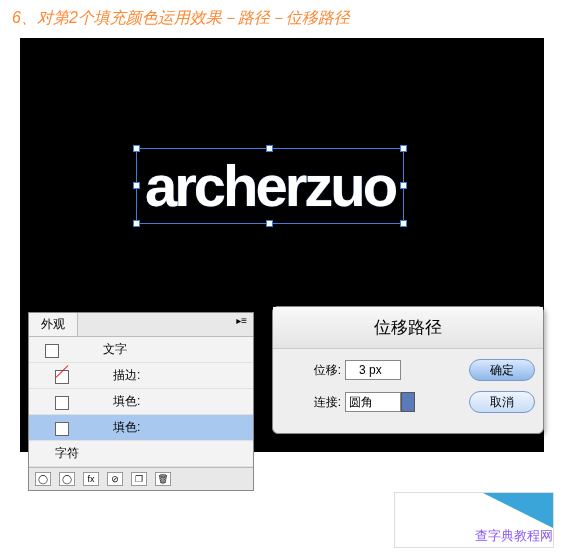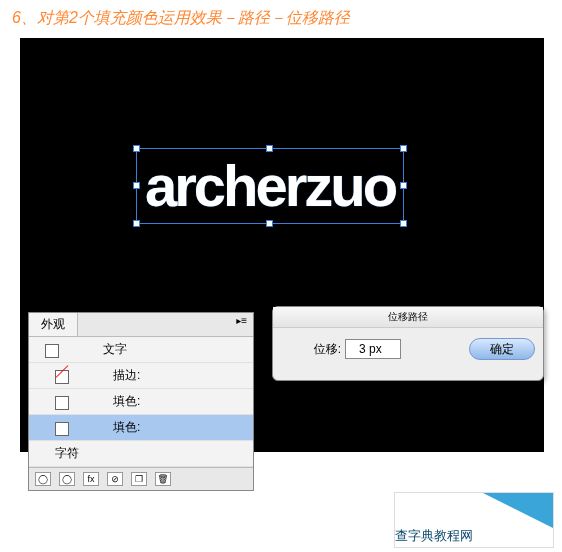--- a/index.html
+++ b/index.html
@@ -23,34 +23,34 @@
 .ap-row { display: flex; align-items: flex-end; padding: 4px 16px; border-bottom: 1px solid #e0e0e0; gap: 36px; }
 .ap-row.selected { background: #a8c8f0; }
 .ap-swatch { width: 14px; height: 14px; border: 1px solid #666; margin-right: 8px; background: #fff; position: relative; }
 .ap-swatch.none::after { content: ''; position: absolute; left: 0; top: 50%; width: 140%; border-top: 1.5px solid red; transform: rotate(-45deg); transform-origin: left; }
 .ap-label { flex: 1; }
 .ap-indent { padding-left: 26px; }
 .panel-footer { background: #e8e8e8; border-top: 1px solid #bbb; padding: 4px 6px; display: flex; gap: 8px; }
 .footer-icon { width: 16px; height: 14px; border: 1px solid #999; background: #fff; font-size: 9px; text-align: center; line-height: 12px; }
 
 .dialog { position: absolute; left: 272px; top: 306px; width: 272px; background: #eeeeee; border: 1px solid #888; border-radius: 6px; font-size: 12px; box-shadow: 2px 2px 5px rgba(0,0,0,0.3); }
-.dialog-title { text-align: center; background: linear-gradient(#f8f8f8,#e4e4e4); padding: 3px; border-bottom: 1px solid #ccc; font-size: 10px; }
+.dialog-title { text-align: center; background: linear-gradient(#f8f8f8,#e4e4e4); padding: 9px; border-bottom: 1px solid #ccc; font-size: 17px; }
 .dialog-body { padding: 10px 8px; }
 .dlg-row { display: flex; align-items: center; margin-bottom: 10px; }
 .dlg-label { width: 60px; text-align: right; margin-right: 4px; }
 .dlg-input { width: 56px; height: 20px; border: 1px solid #888; padding: 2px 13px; font-size: 12px; background: #fff; }
 .dlg-select { width: 56px; height: 20px; border: 1px solid #888; background: #fff; padding: 1px 3px; display: flex; align-items: center; }
 .dlg-spinner { width: 14px; height: 20px; background: #5a7ab8; border: 1px solid #555; margin-left: 0; display: inline-block; }
 .dlg-btn { width: 66px; height: 22px; border: 1px solid #7799cc; border-radius: 11px; background: linear-gradient(#eef5ff,#c8ddf5); text-align: center; line-height: 20px; margin-left: auto; cursor: pointer; }
 .dlg-btn.ok { background: linear-gradient(#d8e8ff,#8fb8e8); }
 .dlg-check { margin-left: auto; display: flex; align-items: center; gap: 4px; }
 .chk { width: 13px; height: 13px; border: 1px solid #555; background: #fff; display: inline-flex; align-items: center; justify-content: center; color: #2266cc; font-size: 11px; font-weight: bold; }
 .watermark-box { position: absolute; right: 8px; bottom: 4px; width: 160px; height: 56px; background: #fff; border: 1px solid #ddd; overflow: hidden; }
 .wm-tri { position: absolute; right: 0; top: 0; width: 0; height: 0; border-left: 70px solid transparent; border-top: 35px solid #3aa5d8; }
-.wm-txt { position: absolute; bottom: 2px; width: 100%; text-align: left; font-size: 13px; color: #0c4a6e; }
+.wm-txt { position: absolute; bottom: 2px; width: 100%; text-align: right; font-size: 13px; color: #8b5cf6; }
 </style>
 </head>
 <body>
 
 <div class="step-title">6、对第2个填充颜色运用效果－路径－位移路径</div>
 
 <div class="canvas-area">
   <div class="text-object">
     <div class="sample-text"><span>archerzuo</span></div>
     <div class="selection-box">
@@ -103,19 +103,27 @@
 </div>
 
 <div class="dialog">
   <div class="dialog-title">位移路径</div>
   <div class="dialog-body">
     <div class="dlg-row">
       <span class="dlg-label">位移:</span>
       <input class="dlg-input" value="3 px" style="">
       <div class="dlg-btn ok">确定</div>
     </div>
+    <div class="dlg-row">
+      <span class="dlg-label">连接:</span>
+      <div class="dlg-select">
+          <span>圆角</span>
+        </div>
+        <span class="dlg-spinner"></span>
+      <div class="dlg-btn">取消</div>
+    </div>
   </div>
 </div>
 
 <div class="watermark-box">
   <div class="wm-tri"></div>
   <div class="wm-txt">查字典教程网</div>
 </div>
 
 </body></html>

